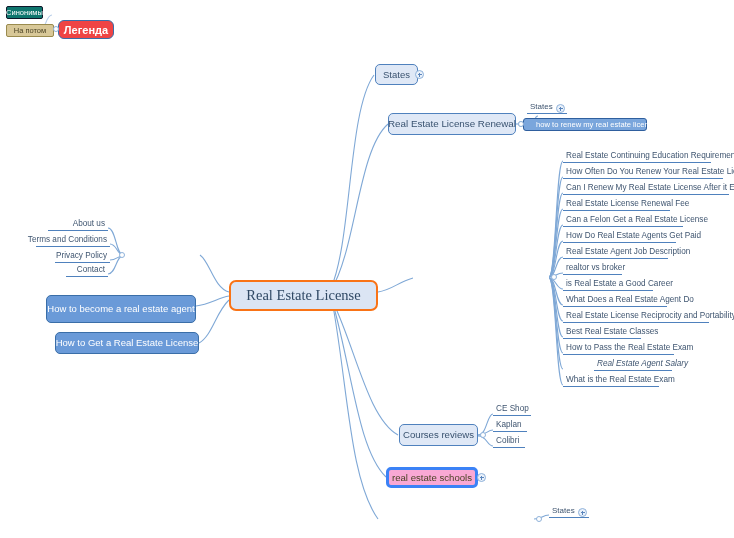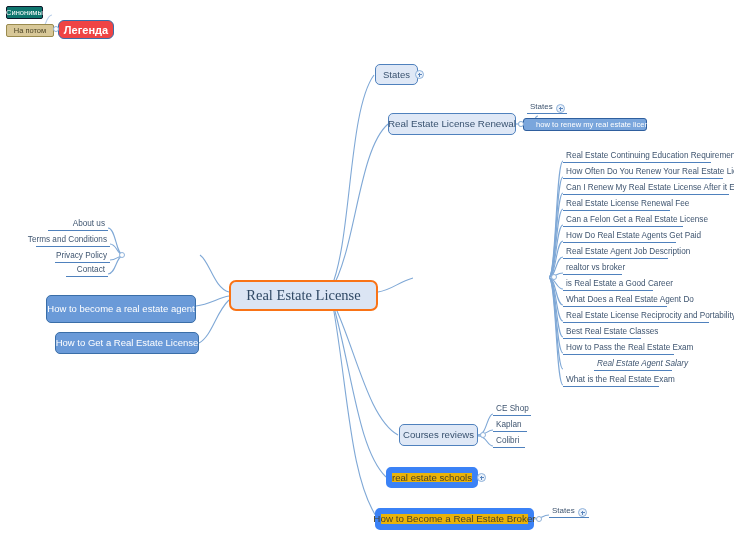--- a/index.html
+++ b/index.html
@@ -27,22 +27,22 @@
     color:#39526f;
   }
   
   .n-blue{
     background:#6a9ad8;
     border:1px solid #3a6ea8;
     color:#ffffff;
   }
   
   .n-tan{
-    background:#eab308;
-    border:6px solid #3b82f6;
+    background:#f9a8d4;
+    border:3px solid #3b82f6;
     color:#4b4325;
   }
   
   .n-sel{
     background:#7aa6dc;
     border:1px solid #2f5f9e;
     color:#ffffff;
     border-radius:3px;
   }
   
@@ -218,19 +218,18 @@
   <div class="node n-pale" style="left:399px;top:424px;width:79px;height:22px;font-size:9.6px;">Courses reviews</div>
   <div class="dot" style="left:480px;top:432px;"></div>
 
   <div class="leaf lf-right" style="left:493px;top:403px;width:38px;">CE Shop</div>
   <div class="leaf lf-right" style="left:493px;top:419px;width:34px;">Kaplan</div>
   <div class="leaf lf-right" style="left:493px;top:435px;width:32px;">Colibri</div>
 
   <div class="node n-tan" style="left:386px;top:467px;width:92px;height:21px;font-size:9.6px;">real estate schools</div>
   <div class="plus" style="left:477px;top:473px;"></div>
 
-  <div class="node n-tan" style="left:375px;top:508px;width:159px;height:22px;font-size:9.8px;">How to Become a Real Estate Broker</div>
   <div class="dot" style="left:536px;top:516px;"></div>
 
   <div class="leaf lf-right" style="left:549px;top:505px;width:40px;font-size:8px;">States</div>
   <div class="plus" style="left:578px;top:508px;"></div>
 
 </div>
 
 </body></html>

